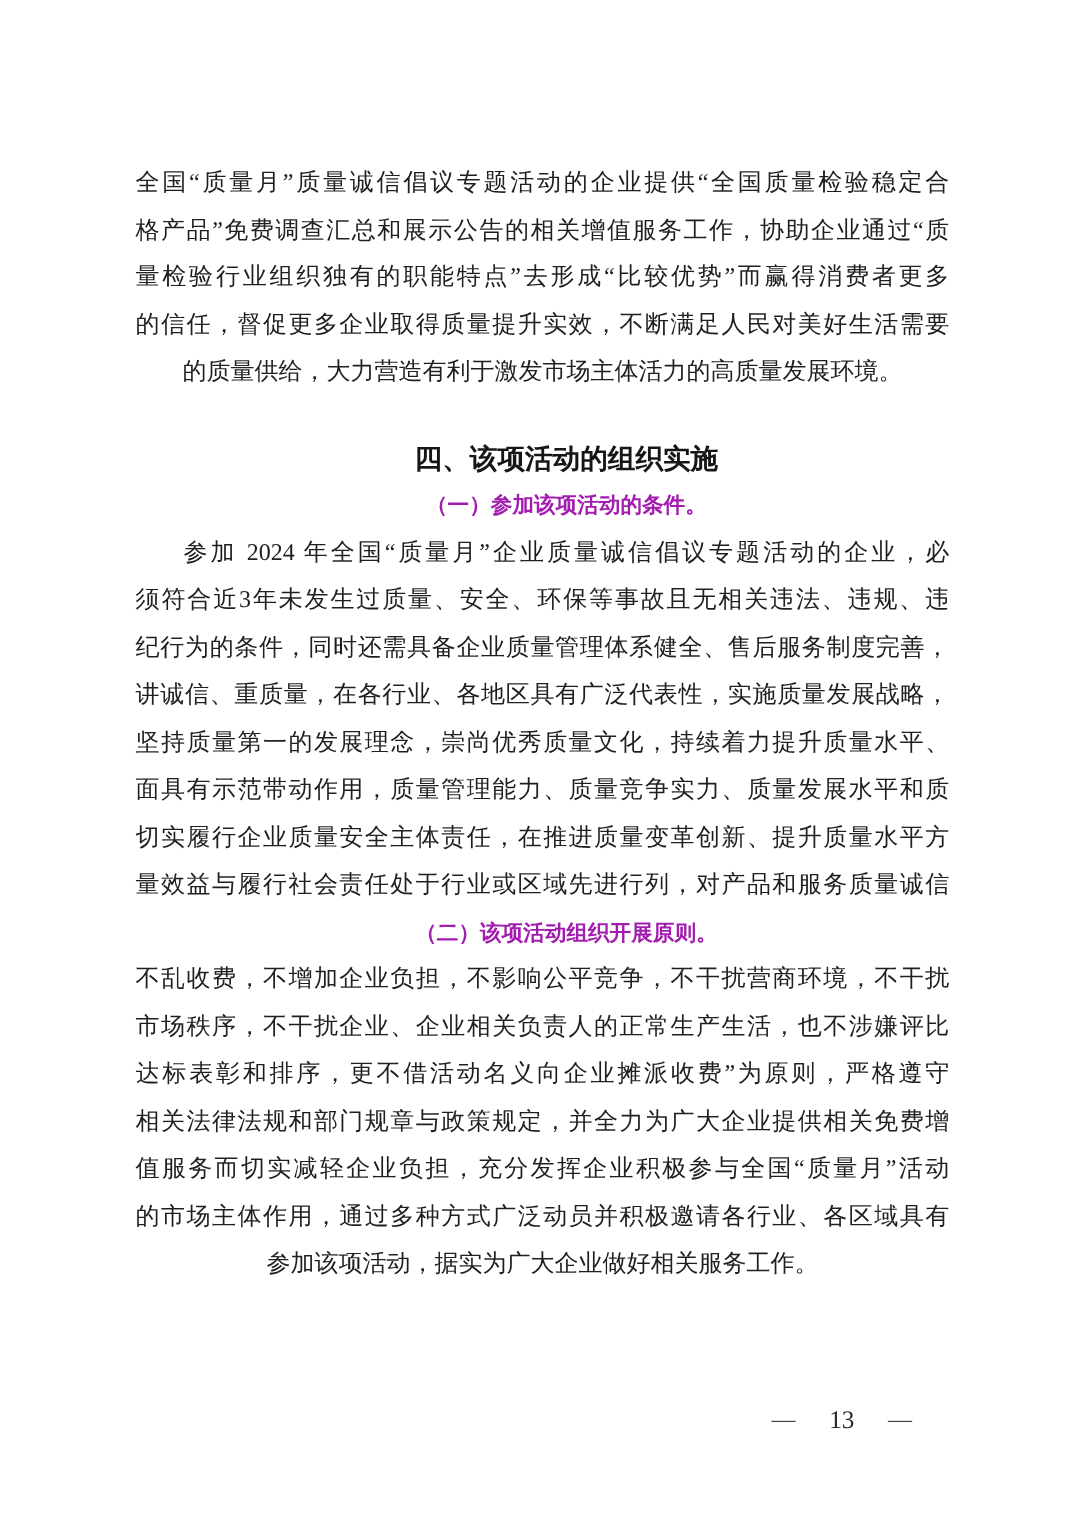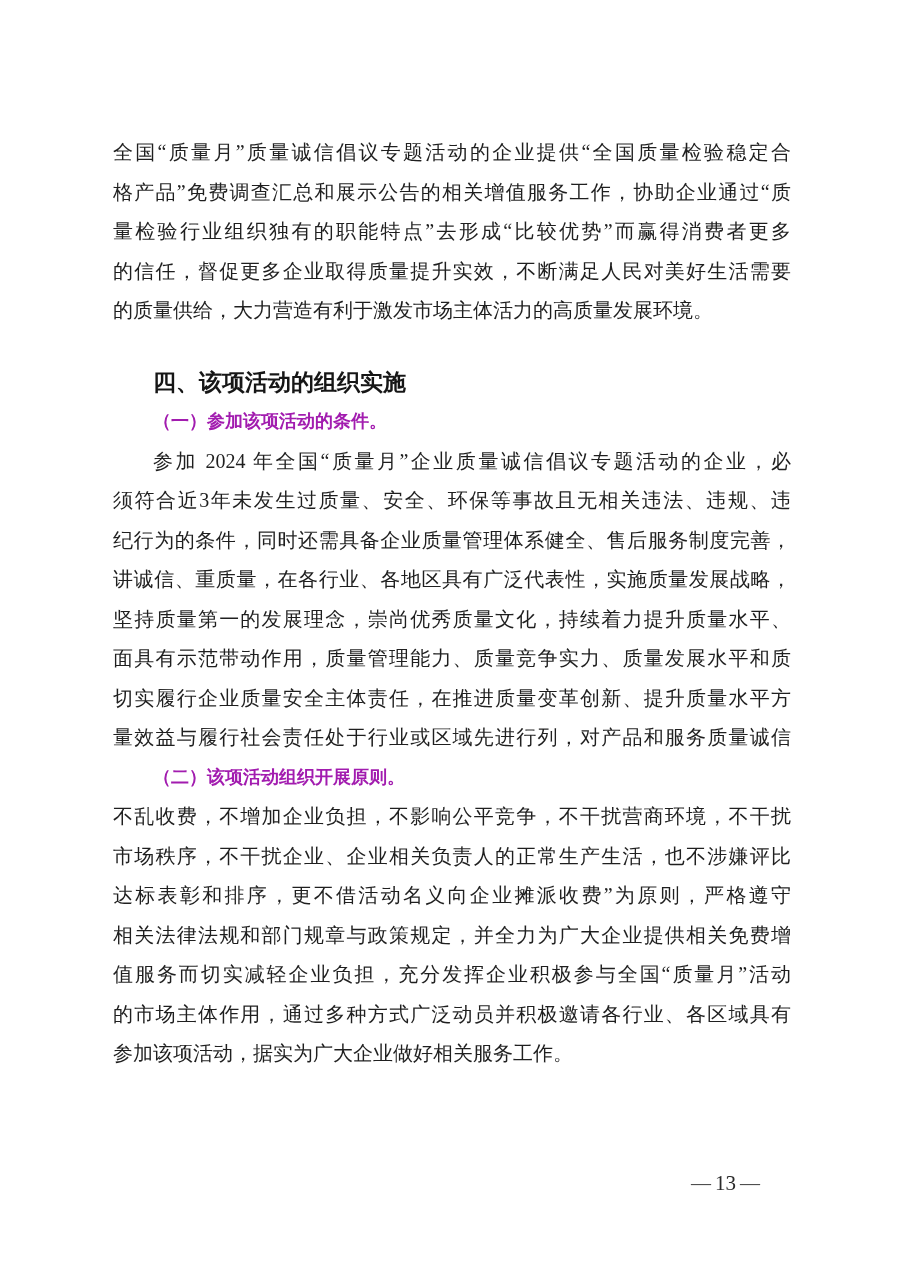--- a/index.html
+++ b/index.html
@@ -21,20 +21,21 @@
     left: 113px;
     top: 133px;
     width: 678px;
   }
   .row {
     height: 39.5px;
     line-height: 39.5px;
     font-size: 20px;
     white-space: nowrap;
     overflow: visible;
+    text-align: center;
   }
   
   .j {
     white-space: normal;
     text-align: justify;
     text-align-last: justify;
     text-justify: inter-ideograph;
   }
   
   .ind { text-indent: 40px; }
@@ -60,21 +61,21 @@
     font-size: 20px;
     color: #2a2a2a;
     display: flex;
     align-items: center;
   }
   .footer .dash {
     letter-spacing: 0;
     color: #444;
   }
   .footer .num {
-    margin: 0 4px;
+    margin: 0 28px;
     font-size: 21px;
   }
 </style>
 </head>
 <body>
 
 <div class="page">
   <div class="content">
 
     <div>

